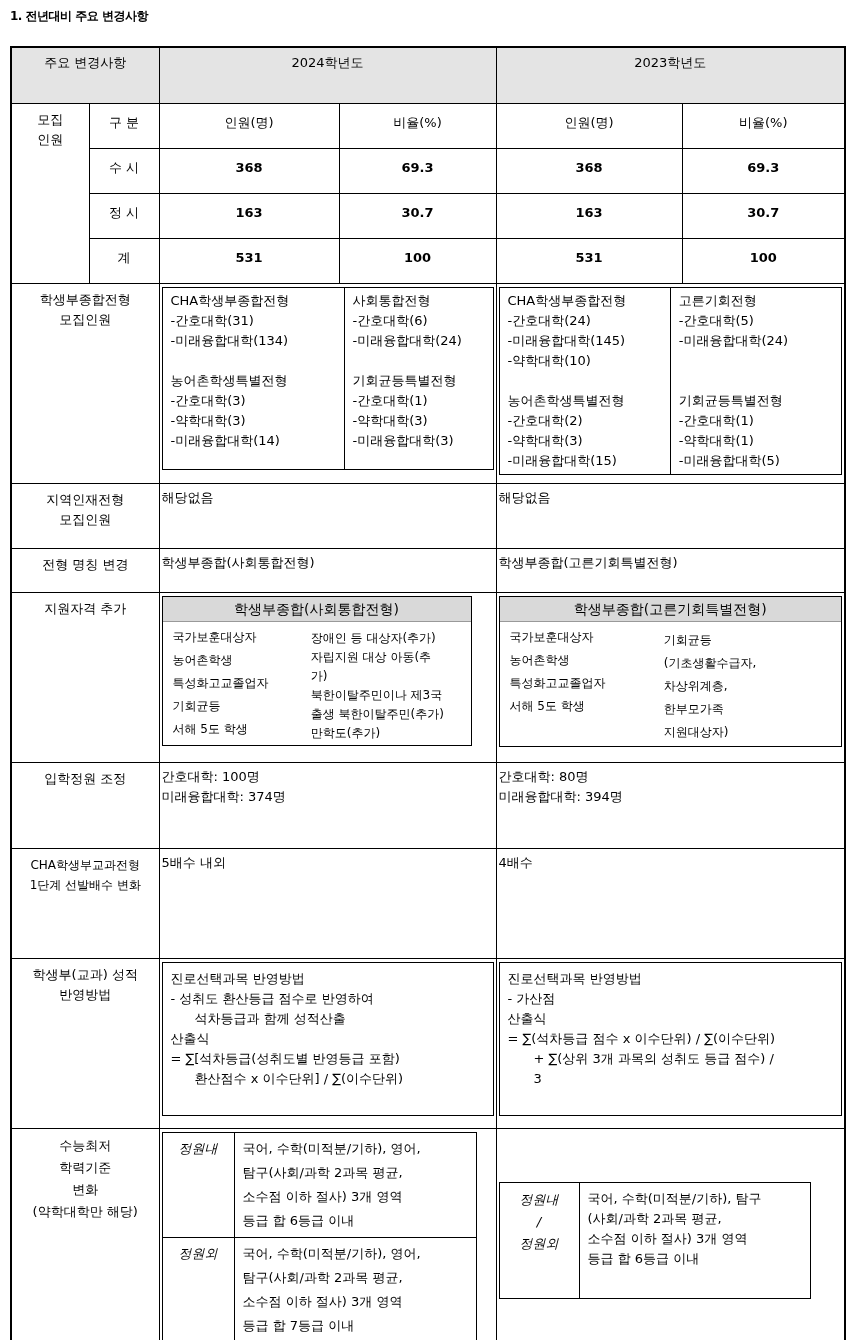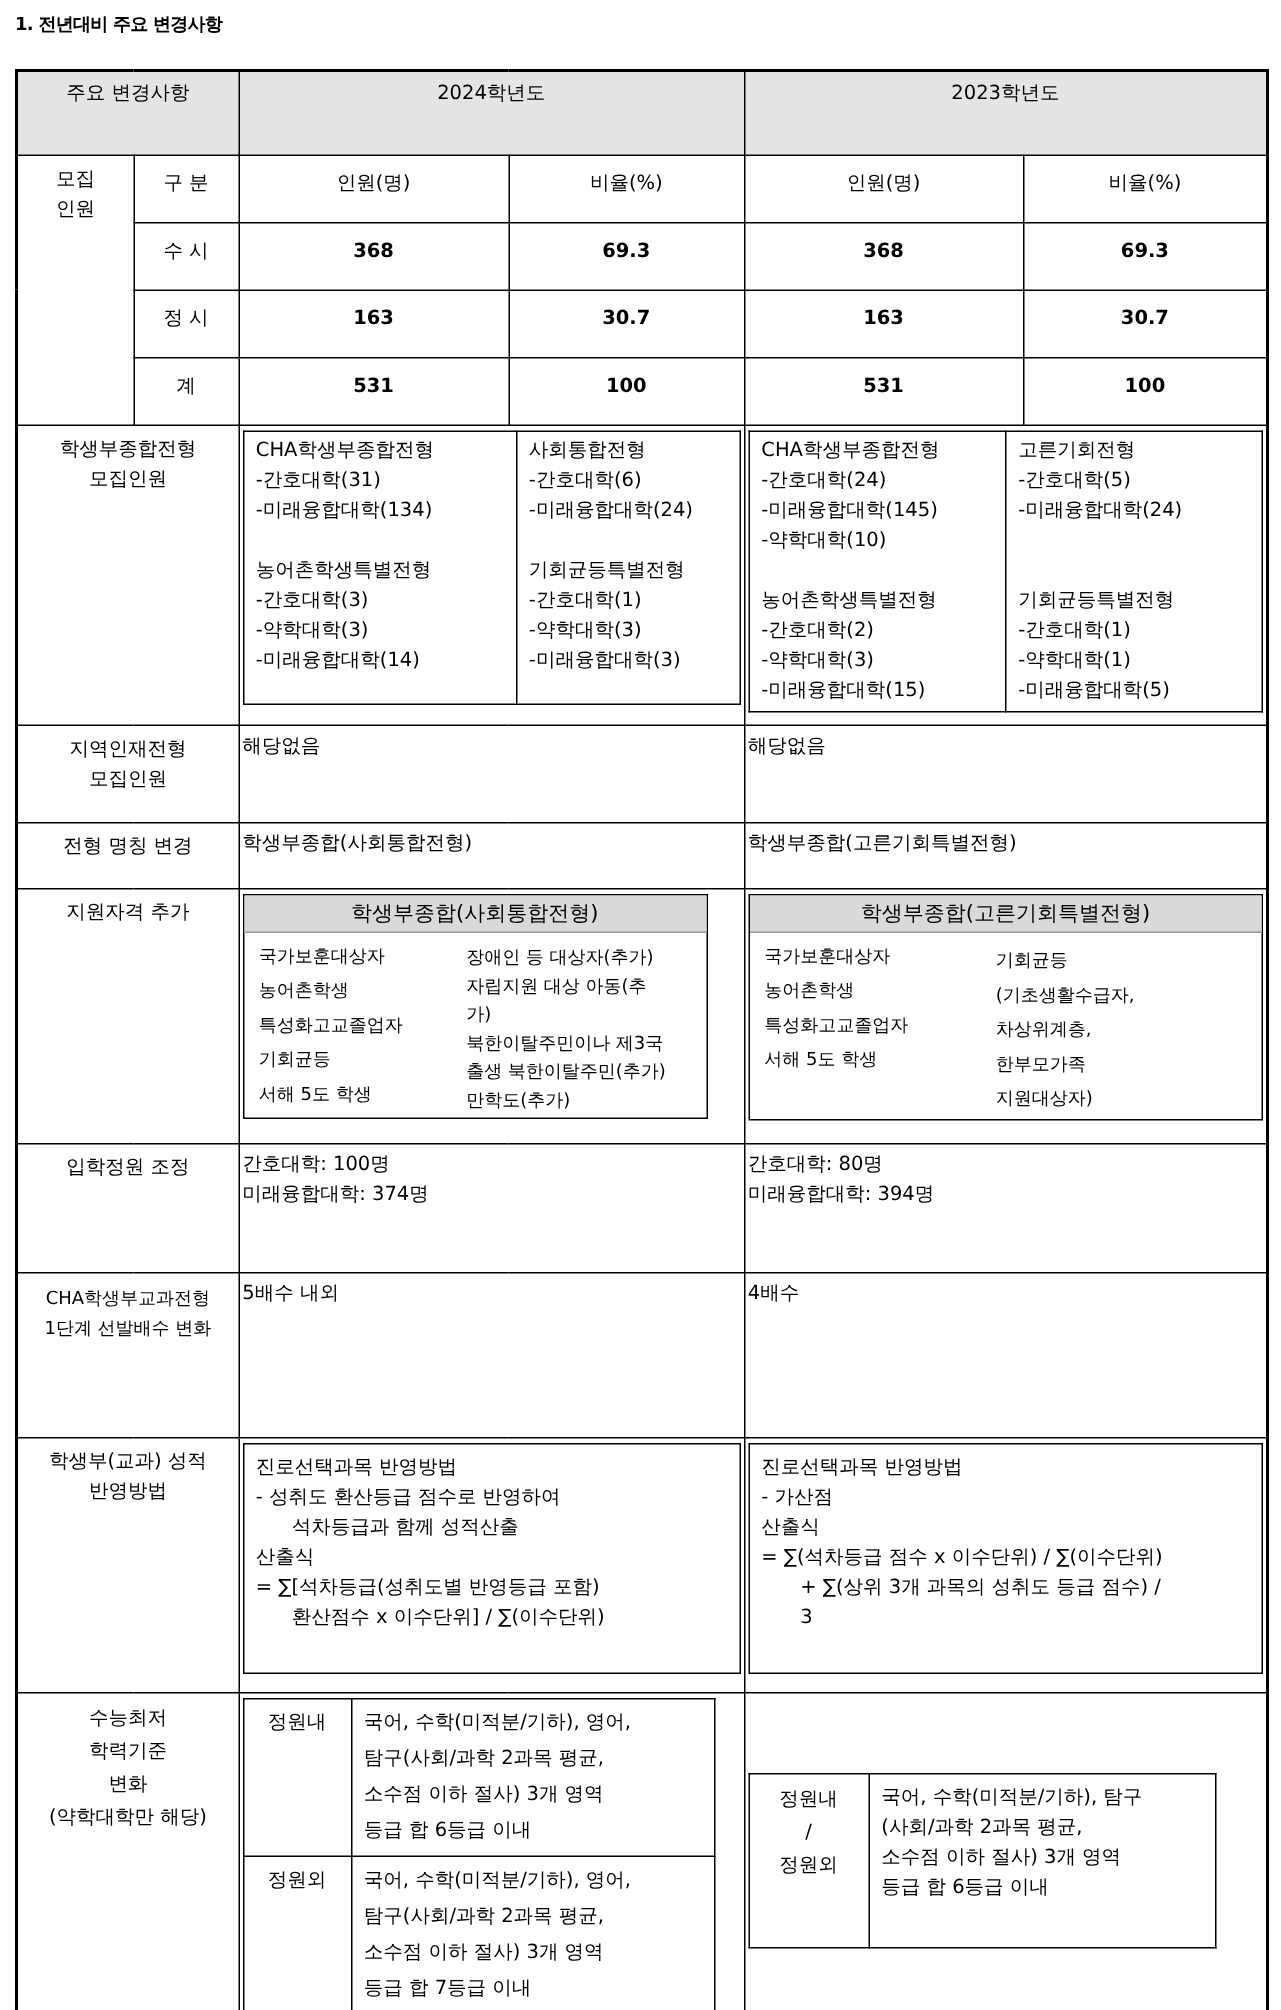--- a/index.html
+++ b/index.html
@@ -34,21 +34,21 @@
   .qual-head { background: #d9d9d9; text-align: center; font-size: 14px; padding: 2px 0; border-bottom: 1px solid #999; }
   .qual-body { display: flex; padding: 4px 10px 2px 10px; font-size: 12px; line-height: 23px; }
   .qual-col1 { width: 48%; }
   .qual-col2 { width: 52%; line-height: 18px; padding-top: 3px; }
   .qual-col2 span { display: block; margin-bottom: 1px; }
   .qual-col1 span { display: block; }
   .formula-box { border: 1px solid #000; margin: 3px 2px; padding: 6px 8px; height: 154px; font-size: 13px; line-height: 20px; }
   .indent { padding-left: 24px; display: block; }
   .csat { border-collapse: collapse; border: 1px solid #000; }
   .csat td { border: 1px solid #000; vertical-align: top; padding: 4px 8px; line-height: 24px; }
-  .csat td.k { text-align: center; width: 72px; }
+  .csat td.k { text-align: center; width: 72px; font-style: italic; }
 </style>
 </head>
 <body>
 
 <div class="title">1. 전년대비 주요 변경사항</div>
 
 <table class="tbl">
   <colgroup>
     <col style="width:78px">
       <col style="width:70px">

